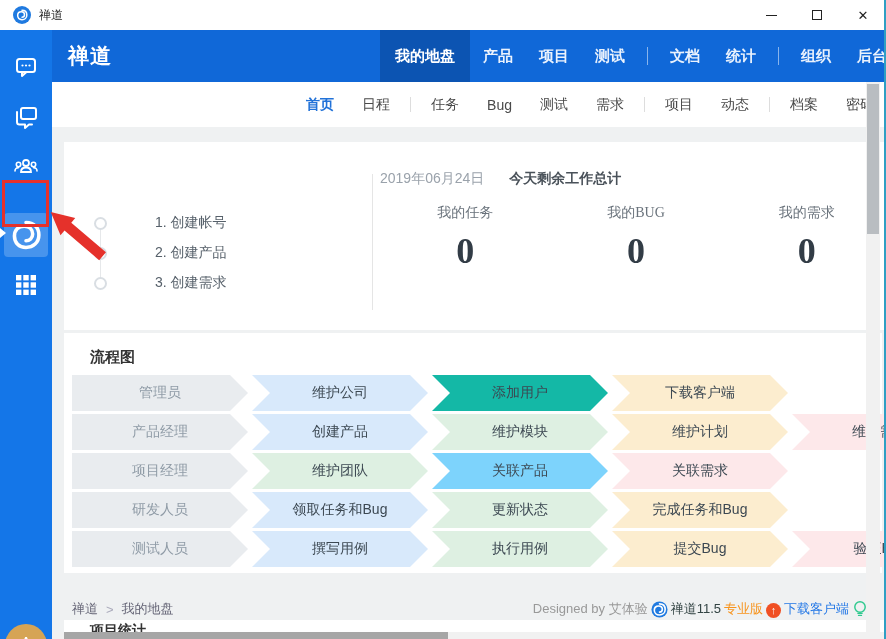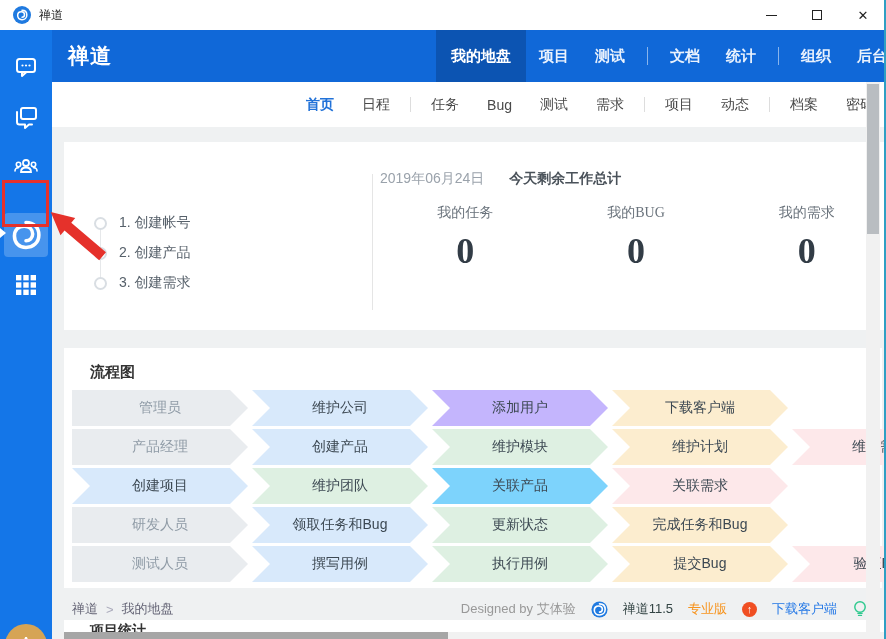--- a/index.html
+++ b/index.html
@@ -54,50 +54,50 @@
   .snav-item { font-size:14px; color:#4a4a4a; margin:0 14px; white-space:nowrap; cursor:pointer; }
   .snav-item.active { color:#2272d8; font-weight:bold; }
   .snav-div { width:1px; height:15px; background:#ddd; margin:0 6px; }
 
   
   .card { position:absolute; background:#fff; }
   .card-welcome { left:64px; top:142px; width:822px; height:188px; }
   .greeting { position:absolute; left:26px; top:26px; font-size:15px; font-weight:bold; color:#333; }
   .steps { position:absolute; left:30px; top:66px; }
   .steps .line { position:absolute; left:6px; top:16px; height:62px; width:1px; background:#e6e8ea; }
-  .step { display:flex; align-items:center; height:30px; position:relative; }
+  .step { display:flex; align-items:center; height:30px; position:relative;gap:36px; }
   .step .dot { width:13px; height:13px; border-radius:50%; border:2px solid #d9dee3; background:#fff; margin-right:12px; z-index:2; }
   .step .lbl { font-size:14px; color:#56606a; cursor:pointer; }
   .vdiv { position:absolute; left:308px; top:32px; width:1px; height:136px; background:#e5e5e5; }
   .right-panel { position:absolute; left:316px; top:28px; right:-6px; }
   .date-row { display:flex; align-items:baseline; }
   .date-txt { font-size:14px; color:#9aa2ab; }
   .summary-txt { font-size:14px; color:#4a525a; font-weight:bold; margin-left:25px; }
   .stats { display:flex; margin-top:16px; }
   .stat { flex:1; text-align:center;font-family:Liberation Serif, serif; }
   .stat .s-label { font-size:14px; color:#6a737c; }
   .stat .s-value { font-size:36px; font-weight:bold; color:#323c46; margin-top:8px; }
 
-  .card-flow { left:64px; top:348px; width:818px; height:240px; }
+  .card-flow { left:64px; top:333px; width:818px; height:240px; }
   .flow-title { position:absolute; left:26px; top:15px; font-size:15px; font-weight:bold; color:#333; }
   .flow-rows { position:absolute; left:8px; top:42px; width:910px; }
   .flow-row { display:flex; gap:4px; margin-bottom:3px; }
   .chev { width:176px; height:36px; flex:none; display:flex; align-items:center; justify-content:center;
     font-size:14px; color:#3c4852; cursor:pointer;
     clip-path:polygon(0 0, calc(100% - 18px) 0, 100% 50%, calc(100% - 18px) 100%, 0 100%, 18px 50%); }
   .chev.first { clip-path:polygon(0 0, calc(100% - 18px) 0, 100% 50%, calc(100% - 18px) 100%, 0 100%); }
   .chev.role { color:#8f9ba6; }
 
   
   .footer { position:absolute; left:64px; top:596px; width:822px; height:26px;
     display:flex; align-items:center; justify-content:space-between; }
   .crumb { font-size:13px; color:#667; display:flex; gap:8px; align-items:center; margin-left:8px;}
   .crumb .sep { color:#aab; }
   .crumb span { cursor:pointer; }
-  .foot-right { display:flex; align-items:center; gap:15px; margin-right:18px; font-size:13px;padding-left:46px; }
+  .foot-right { display:flex; align-items:flex-end; gap:3px; margin-right:18px; font-size:13px;padding-left:46px; }
   .designed { color:#999; }
   .ver { color:#344; }
   .edition { color:#f7941e; }
   .upgrade-badge { width:15px; height:15px; border-radius:50%; background:#f04f23; color:#fff;
     font-size:11px; line-height:15px; text-align:center; display:inline-block; }
   .download { color:#2277e6; }
 
   .card-bottom { left:64px; top:620px; width:822px; height:12px; overflow:hidden; }
   .bottom-title { position:absolute; left:26px; top:2px; font-size:14px; font-weight:bold; color:#333; }
 
@@ -181,20 +181,21 @@
 
 <div class="anno-box"></div>
 <svg class="anno-arrow" width="66" height="62" viewBox="0 0 70 65">
   <polygon points="5,8 31,14.5 26.8,19.4 63.6,50.8 56.4,59.2 19.6,27.8 15.4,32.7" fill="#e5312b"></polygon>
 </svg>
 
 <div class="header">
   <div class="brand">禅道</div>
   <div class="hnav" id="hnav">
       <div class="hnav-item active">我的地盘</div>
+      <div class="hnav-item">产品</div>
       <div class="hnav-item">项目</div>
       <div class="hnav-item">测试</div>
       <div class="hnav-div"></div>
       <div class="hnav-item">文档</div>
       <div class="hnav-item">统计</div>
       <div class="hnav-div"></div>
       <div class="hnav-item">组织</div>
       <div class="hnav-item">后台</div>
     </div>
 </div>
@@ -253,32 +254,32 @@
       </div>
   </div>
 </div>
 
 <div class="card card-flow">
   <div class="flow-title">流程图</div>
   <div class="flow-rows" id="flowRows">
       <div class="flow-row">
         <div class="chev first role" style="background: rgb(233, 236, 239);">管理员</div>
         <div class="chev" style="background: rgb(216, 233, 251);">维护公司</div>
-        <div class="chev" style="background: #c4b5fd;">添加用户</div>
+        <div class="chev" style="background: #14b8a6;">添加用户</div>
         <div class="chev" style="background: rgb(252, 237, 207);">下载客户端</div>
       </div>
       <div class="flow-row">
         <div class="chev first role" style="background: rgb(233, 236, 239);">产品经理</div>
         <div class="chev" style="background: rgb(216, 233, 251);">创建产品</div>
         <div class="chev" style="background: rgb(222, 240, 226);">维护模块</div>
         <div class="chev" style="background: rgb(252, 237, 207);">维护计划</div>
         <div class="chev" style="background: rgb(253, 232, 234);">维护需求</div>
       </div>
       <div class="flow-row">
-        <div class="chev" style="background: rgb(216, 233, 251);">创建项目</div>
+        <div class="chev first role" style="background: rgb(233, 236, 239);">项目经理</div>
         <div class="chev" style="background: rgb(222, 240, 226);">维护团队</div>
         <div class="chev" style="background: #7dd3fc;">关联产品</div>
         <div class="chev" style="background: rgb(253, 232, 234);">关联需求</div>
       </div>
       <div class="flow-row">
         <div class="chev first role" style="background: rgb(233, 236, 239);">研发人员</div>
         <div class="chev" style="background: rgb(216, 233, 251);">领取任务和Bug</div>
         <div class="chev" style="background: rgb(222, 240, 226);">更新状态</div>
         <div class="chev" style="background: rgb(252, 237, 207);">完成任务和Bug</div>
       </div>

